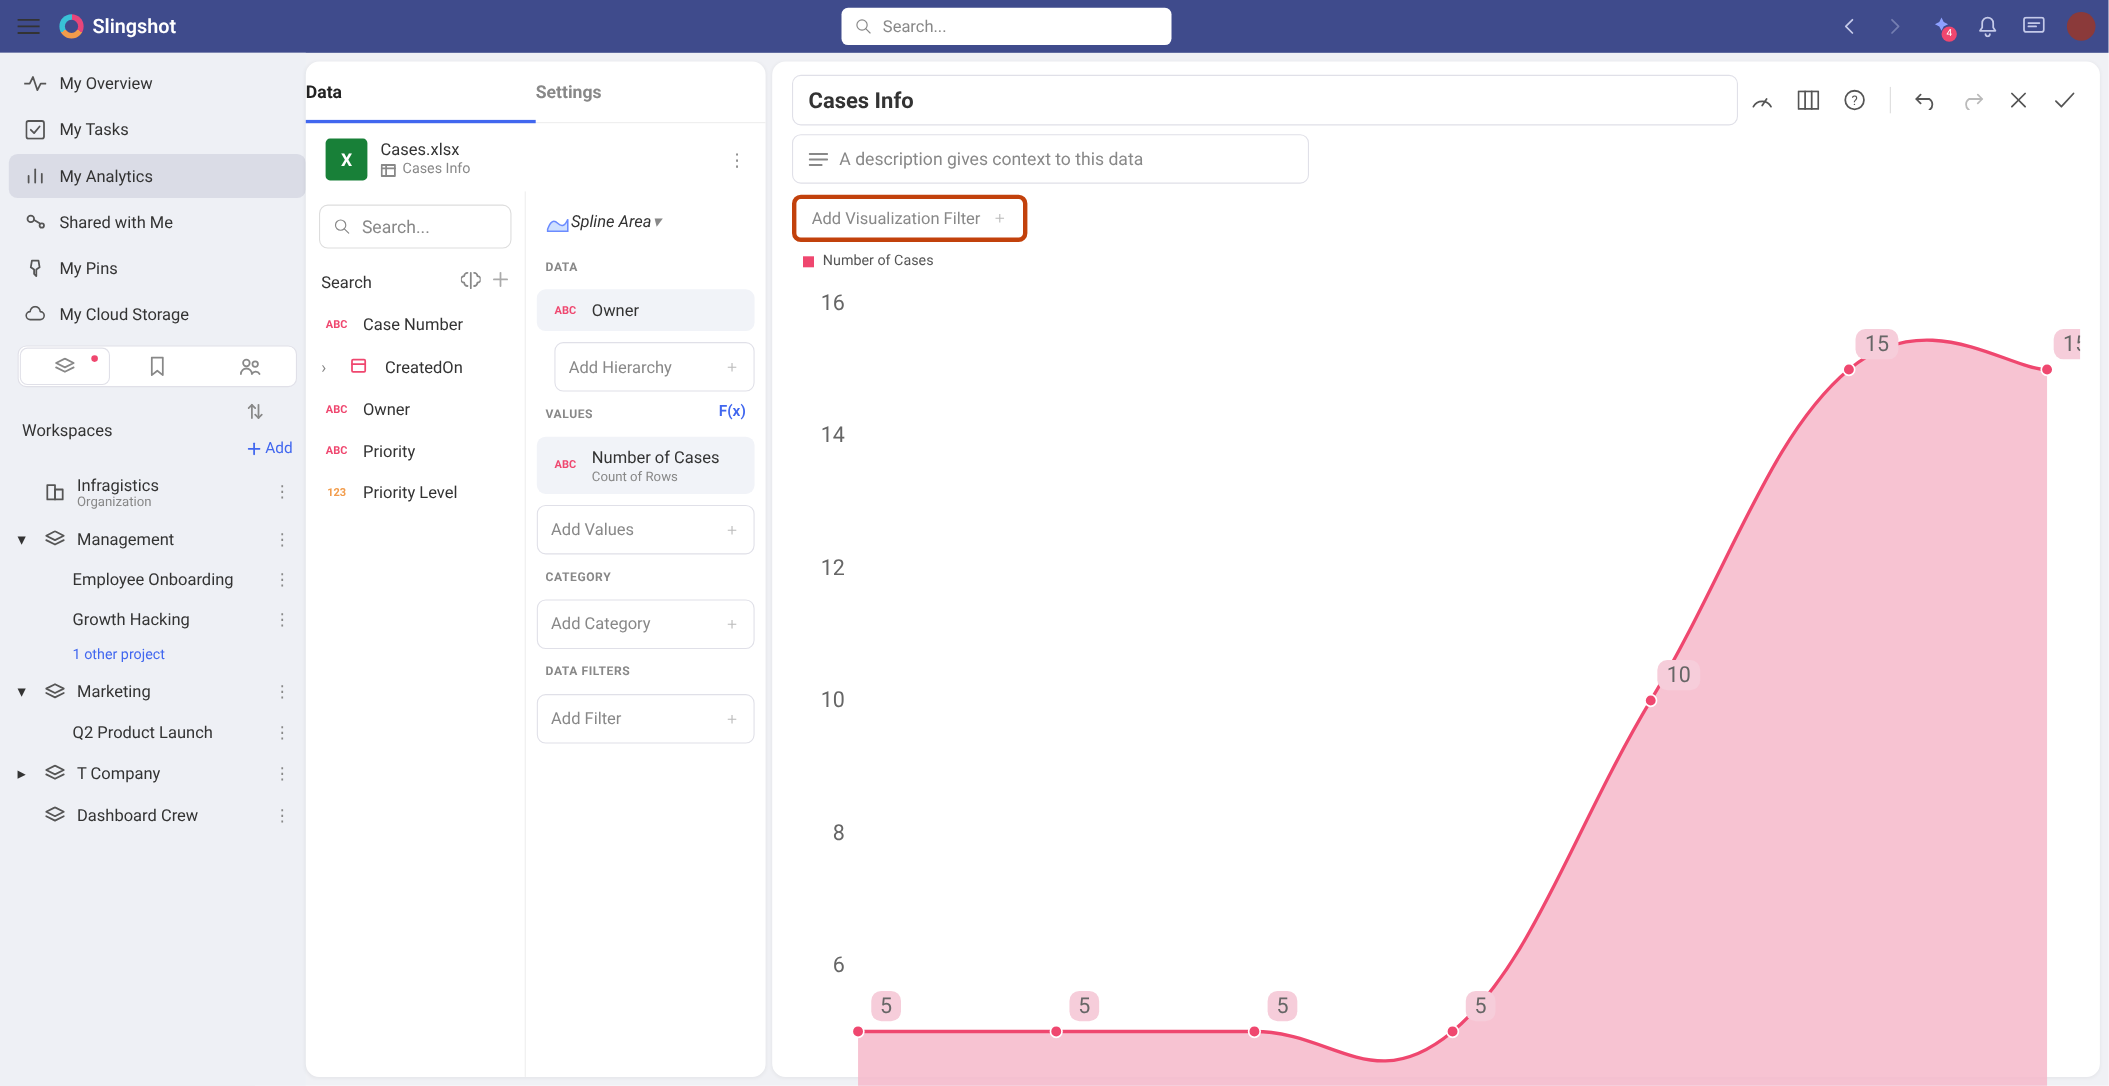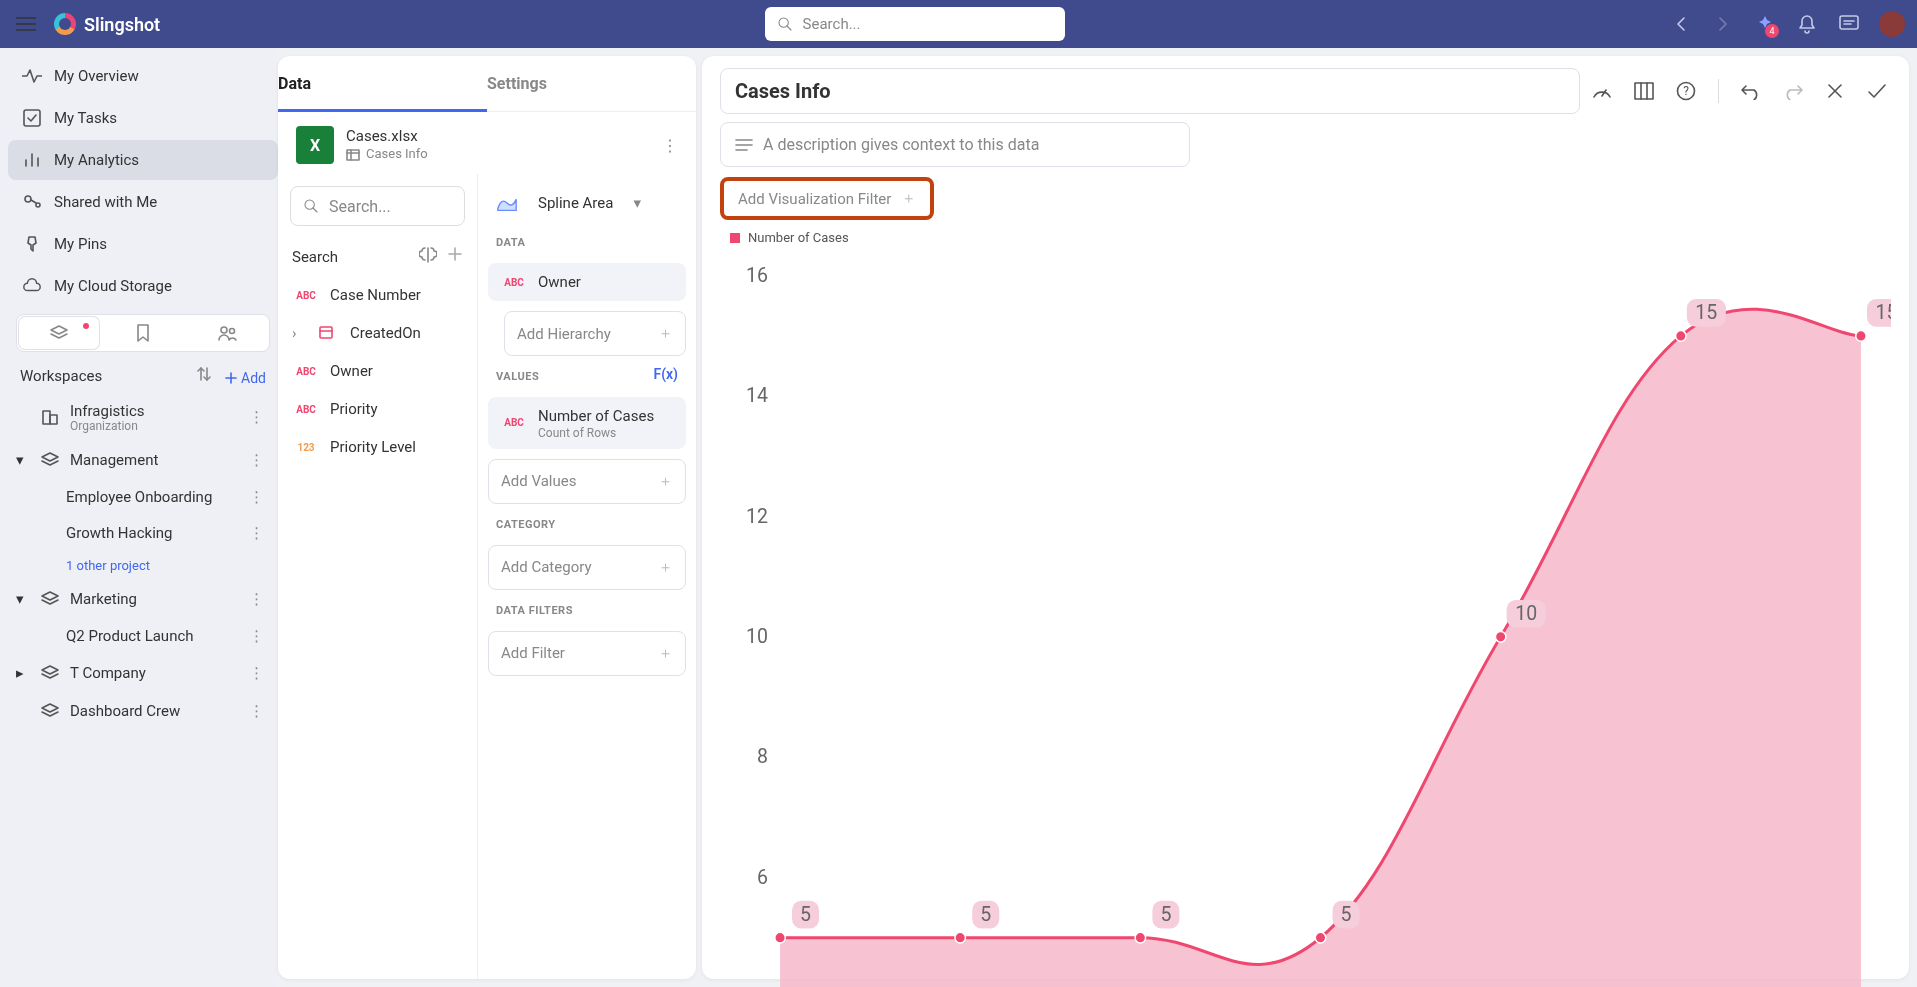--- a/index.html
+++ b/index.html
@@ -54,21 +54,21 @@
 .fields-head { display:flex; align-items:center; padding:8px 14px; font-size:15px; color:#333; }
 .fields-head .fh-icons { margin-left:auto; display:flex; gap:10px; color:#888;}
 .field-row { display:flex; align-items:center; gap:10px; padding:10px 14px; font-size:15px; cursor:pointer;}
 .field-type { font-size:10px; font-weight:700; width:28px; text-align:center;}
 .ft-abc { color:#ef476f; }
 .ft-date { color:#ef476f; }
 .ft-num { color:#f29c4b; }
 .field-expand { width:10px; color:#888; }
 
 .config-col { flex:1; padding:10px 10px 10px 10px; display:flex; flex-direction:column; gap:10px; overflow-y:auto;}
-.viz-type { display:flex; align-items:center; gap:20px; padding:8px 8px; cursor:pointer; font-size:15px;}
+.viz-type { display:flex; align-items:flex-start; gap:1px; padding:8px 8px; cursor:pointer; font-size:15px;font-style:italic;}
 .viz-type svg { width:22px; height:22px;}
 .section-label { font-size:11px; font-weight:700; color:#888; letter-spacing:0.5px; padding:4px 8px;}
 .chip { background:#f1f3f8; border-radius:8px; padding:10px 12px; display:flex; align-items:center; gap:10px; font-size:15px; cursor:pointer;}
 .chip-sub { font-size:12px; color:#888; line-height:1;}
 .chip-col { display:flex; flex-direction:column; line-height:1.3;}
 .drop { border:1px solid #e0e0e8; border-radius:8px; padding:12px; display:flex; align-items:center; justify-content:space-between; color:#888; font-size:15px; cursor:pointer; margin-left: 16px;}
 .drop.full { margin-left: 0; }
 .fx { color:#4167ef; font-weight:600; font-size:14px; cursor:pointer;}
 .section-row { display:flex; align-items:flex-start; justify-content:space-between; padding-right:8px;}
 
@@ -223,21 +223,21 @@
           <svg width="20" height="16" viewBox="0 0 20 16">
             <circle cx="7" cy="5" r="3" class="icon-stroke"></circle>
             <circle cx="15" cy="6" r="2.5" class="icon-stroke"></circle>
             <path d="M2 15 a5 5 0 0 1 10 0 M12 15 a4 4 0 0 1 7 0" class="icon-stroke"></path>
           </svg>
         </div>
     </div>
 
     <div class="ws-header">
       <span>Workspaces</span>
-      <div style="display:flex; gap:14px; align-items:flex-end;">
+      <div style="display:flex; gap:14px; align-items:flex-start;flex-direction:column;">
         <span style="color:#888;cursor:pointer"><svg width="14" height="16" viewBox="0 0 14 16">
               <line x1="4" y1="2" x2="4" y2="14" class="icon-stroke"></line>
               <polyline points="1,5 4,2 7,5" class="icon-stroke"></polyline>
               <line x1="10" y1="2" x2="10" y2="14" class="icon-stroke"></line>
               <polyline points="7,11 10,14 13,11" class="icon-stroke"></polyline>
             </svg></span>
         <span class="ws-add">
             <svg width="12" height="12" viewBox="0 0 12 12">
               <line x1="6" y1="1" x2="6" y2="11" class="icon-stroke" stroke="#4167ef"></line>
               <line x1="1" y1="6" x2="11" y2="6" class="icon-stroke" stroke="#4167ef"></line>

